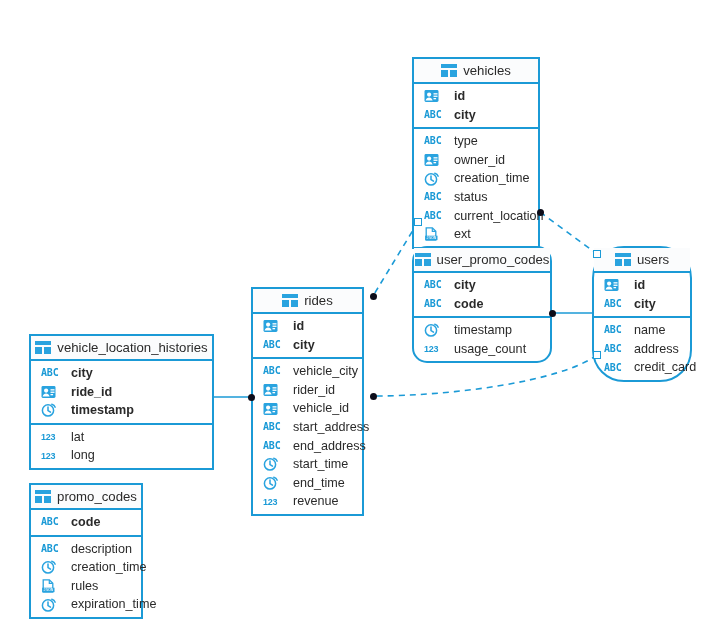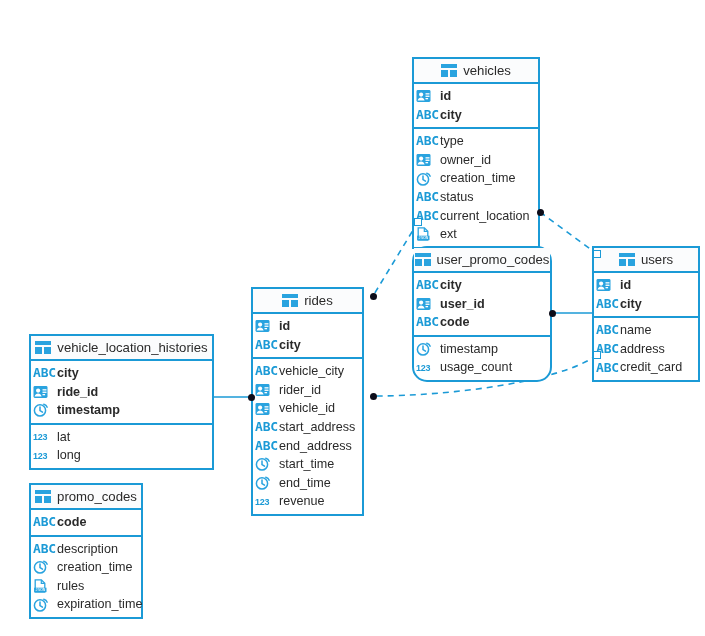--- a/index.html
+++ b/index.html
@@ -52,23 +52,23 @@
   }
   .field-group {
     padding: 3px 0 3px 0;
   }
   .field-group.keys {
     border-bottom: 2px solid #1b9ad6;
   }
   .field {
     display: flex;
     align-items: center;
-    gap: 9px;
+    gap: 15px;
     height: 18.6px;
-    padding: 0 6px 0 2px;
+    padding: 0 6px 0 10px;
     white-space: nowrap;
   }
   .field-name {
     font-size: 12.6px;
     color: #2a2a2a;
     line-height: 1;
   }
   .field.key .field-name {
     font-weight: bold;
   }
@@ -88,21 +88,21 @@
     position: absolute;
     background: #29a3df;
     display: block;
   }
   .ic-table .t-top { left:0; top:0; width:16px; height:4px; }
   .ic-table .t-bl  { left:0; top:5.5px; width:7px; height:7.5px; }
   .ic-table .t-br  { left:9px; top:5.5px; width:7px; height:7.5px; }
 
   
   .ic-abc {
-    font-size: 13px;
+    font-size: 10px;
     font-weight: bold;
     color: #1b9ad6;
     letter-spacing: -0.2px;
     line-height: 14px;
     text-align: left;
     font-family: "DejaVu Sans Mono", monospace;
   }
   
   .ic-123 {
     font-size: 9px;
@@ -237,33 +237,20 @@
           <i class="t-br"></i>
         </span>
         <span class="entity-title">user_promo_codes</span>
       </div>
       <div class="field-group keys">
         <div class="field key">
           <span class="ficon ic-abc">ABC</span>
           <span class="field-name">city</span>
         </div>
         <div class="field key">
-          <span class="ficon ic-ref">
-            <svg width="15" height="14" viewBox="0 0 15 14">
-              <rect x="0.5" y="1" width="14" height="12" rx="1.4" fill="#29a3df"></rect>
-              <circle cx="5.1" cy="5.6" r="2.1" fill="#ffffff"></circle>
-              <path d="M1.6 11.6c0.5-2.1 1.9-3.1 3.5-3.1s3 1 3.5 3.1z" fill="#ffffff"></path>
-              <rect x="9.5" y="4.2" width="4" height="1.3" fill="#ffffff"></rect>
-              <rect x="9.5" y="6.6" width="4" height="1.3" fill="#ffffff"></rect>
-              <rect x="9.5" y="9" width="2.6" height="1.3" fill="#ffffff"></rect>
-            </svg>
-          </span>
-          <span class="field-name">user_id</span>
-        </div>
-        <div class="field key">
           <span class="ficon ic-abc">ABC</span>
           <span class="field-name">code</span>
         </div>
       </div>
       <div class="field-group">
         <div class="field">
           <span class="ficon ic-clock">
             <svg width="15" height="14" viewBox="0 0 15 14">
               <circle cx="7" cy="7.4" r="5.6" fill="#ffffff" stroke="#29a3df" stroke-width="1.5"></circle>
               <path d="M7 3.9v3.7l2.5 1.6" fill="none" stroke="#29a3df" stroke-width="1.5" stroke-linecap="round"></path>
@@ -271,21 +258,21 @@
             </svg>
           </span>
           <span class="field-name">timestamp</span>
         </div>
         <div class="field">
           <span class="ficon ic-123">123</span>
           <span class="field-name">usage_count</span>
         </div>
       </div>
     </div>
-    <div class="entity" style="left: 592px; top: 246px; width: 108px;">
+    <div class="entity" style="left: 592px; top: 246px; width: 100px; border-radius: 32px;">
       <div class="entity-header">
         <span class="ic-table">
           <i class="t-top"></i>
           <i class="t-bl"></i>
           <i class="t-br"></i>
         </span>
         <span class="entity-title">users</span>
       </div>
       <div class="field-group keys">
         <div class="field key">

